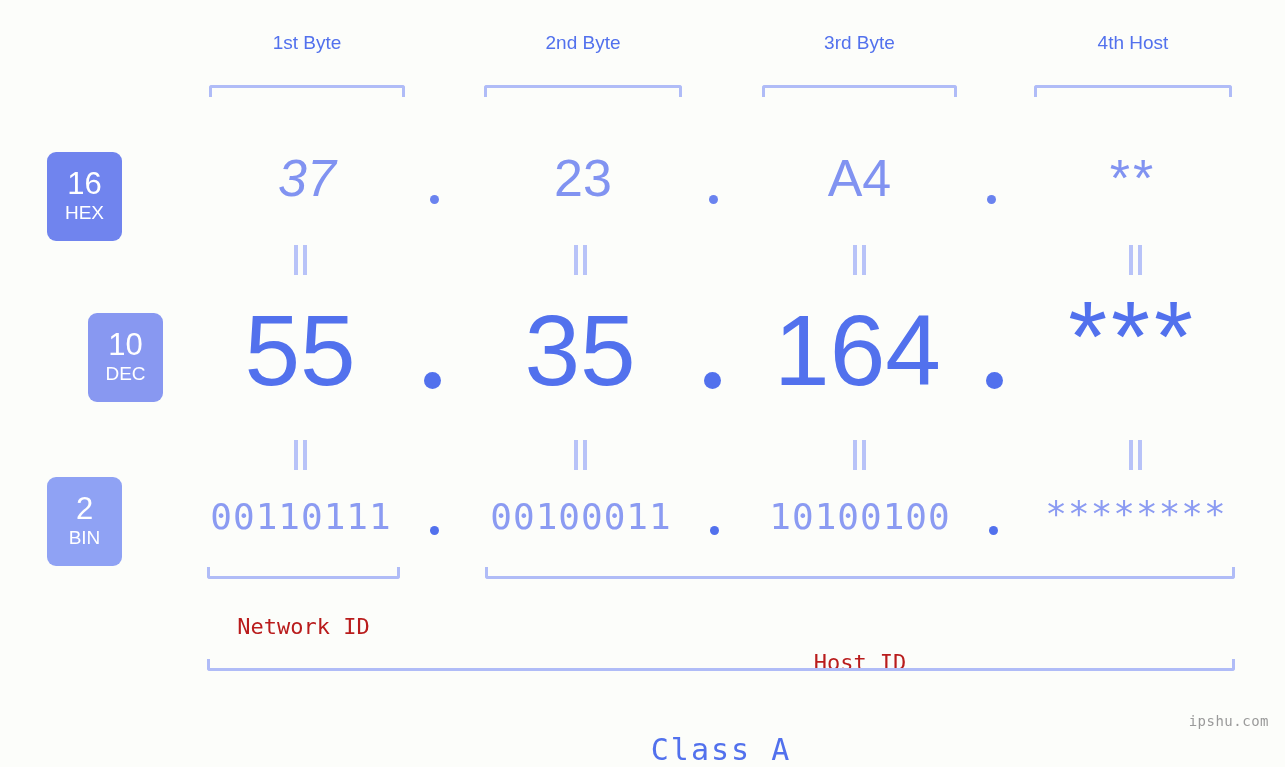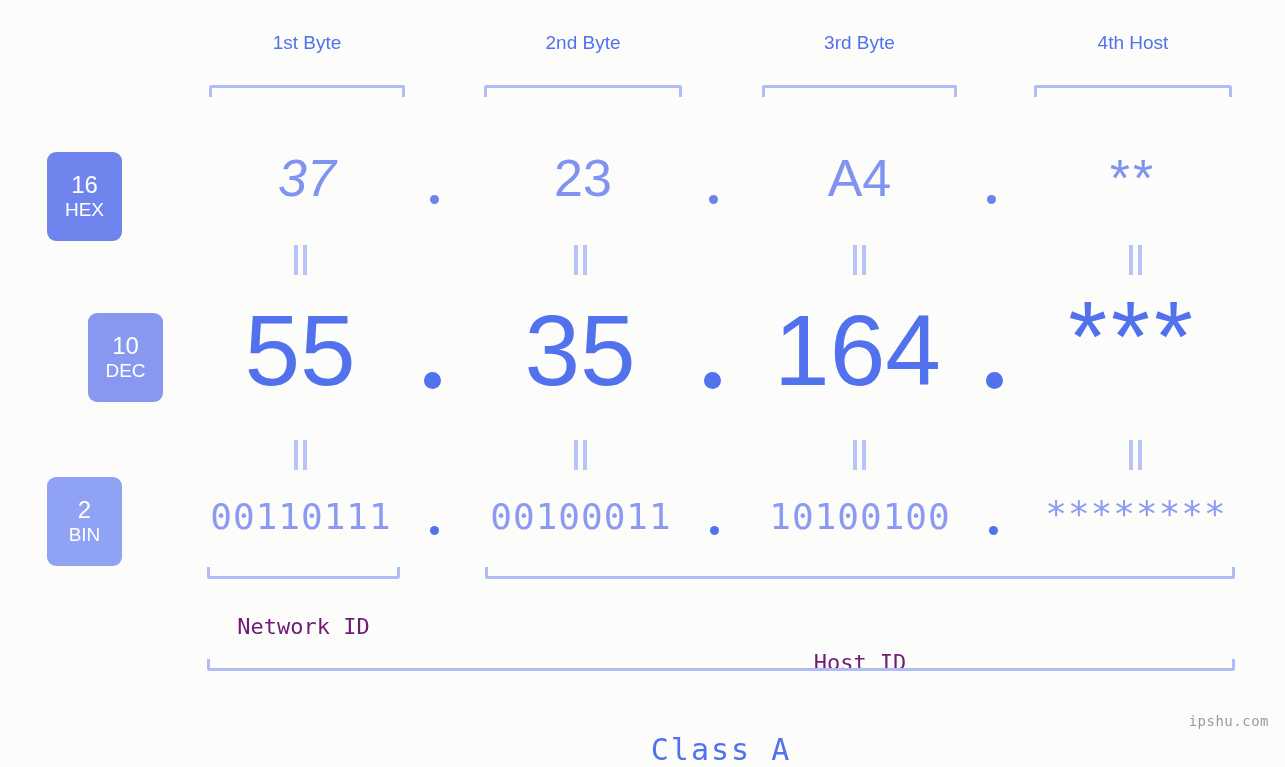--- a/index.html
+++ b/index.html
@@ -56,21 +56,21 @@
     color: #ffffff;
     text-align: center;
     font-family: "Liberation Sans", sans-serif;
     display: flex;
     flex-direction: column;
     align-items: center;
     justify-content: center;
     line-height: 1;
   }
   .badge .num {
-    font-size: 24px;
+    font-size: 31px;
     font-weight: 400;
     line-height: 1.05;
   }
   .badge .lbl {
     font-size: 19px;
     font-weight: 400;
     line-height: 1.2;
     margin-top: 2px;
   }
   #badge-hex { left: 47px; top: 152px; height: 89px; background: #7084ee; }
@@ -135,21 +135,21 @@
     background: #b8c3f8;
     display: block;
   }
   .eqmark i.a { left: 1px; }
   .eqmark i.b { left: 10px; }
 
   
   .foot-label {
     position: absolute;
     font-size: 22px;
-    color: #701a75;
+    color: #b91c1c;
     font-family: "DejaVu Sans Mono", "Liberation Mono", monospace;
     white-space: nowrap;
     text-align: center;
   }
   .class-label {
     position: absolute;
     font-size: 30px;
     color: #5271ed;
     font-family: "DejaVu Sans Mono", "Liberation Mono", monospace;
     white-space: nowrap;

